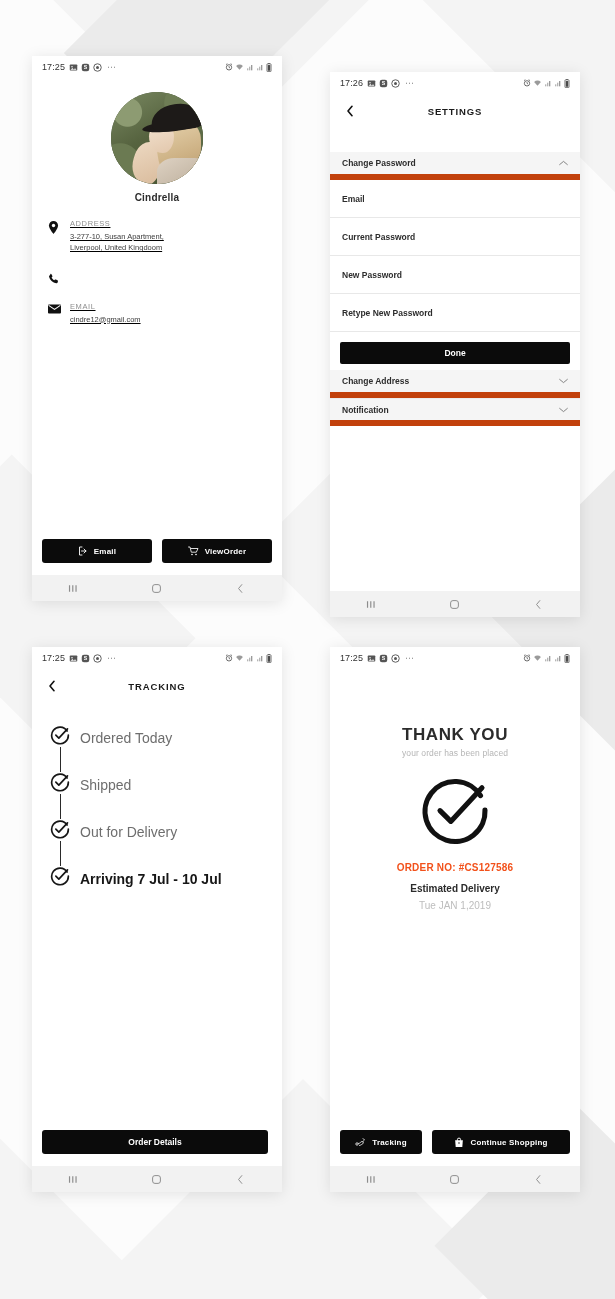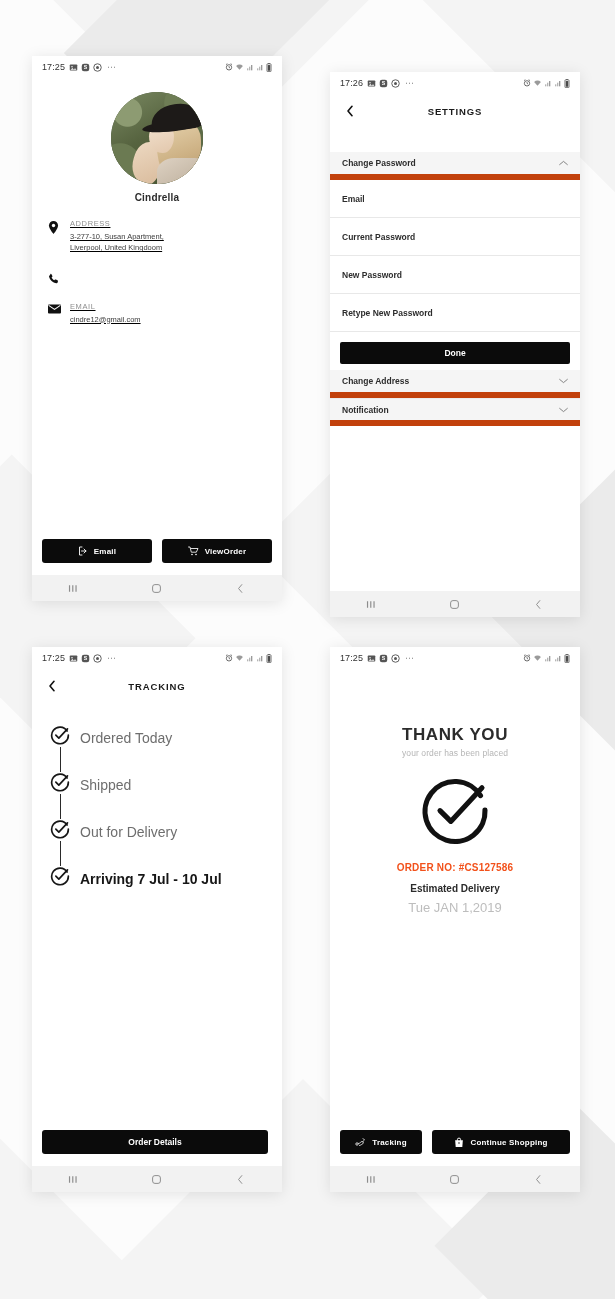--- a/index.html
+++ b/index.html
@@ -199,21 +199,21 @@
     font-size: 17px; font-weight: bold; color: #2b2b2b;
     letter-spacing: .6px;
   }
   .ty-sub { font-size: 8.5px; color: #b5b5b5; margin-top: 3px; letter-spacing: .1px; }
   .ty-check { margin: 16px auto 0; width: 72px; height: 72px; }
   .ty-orderno {
     margin-top: 16px;
     font-size: 10px; font-weight: bold; letter-spacing: .2px;
   }
   .ty-est { margin-top: 10px; font-size: 10px; font-weight: bold; color: #2b2b2b; }
-  .ty-date { margin-top: 6px; font-size: 13px; color: #bdbdbd; }
+  .ty-date { margin-top: 6px; font-size: 10px; color: #bdbdbd; }
   .ty-actions {
     position: absolute; left: 0; right: 0; bottom: 12px;
     display: flex; gap: 10px; padding: 0 10px;
   }
   .ty-actions .btn-dark.small { flex: 0 0 82px; }
   .ty-actions .btn-dark.wide { flex: 1; }
 </style>
 </head>
 <body>
 

